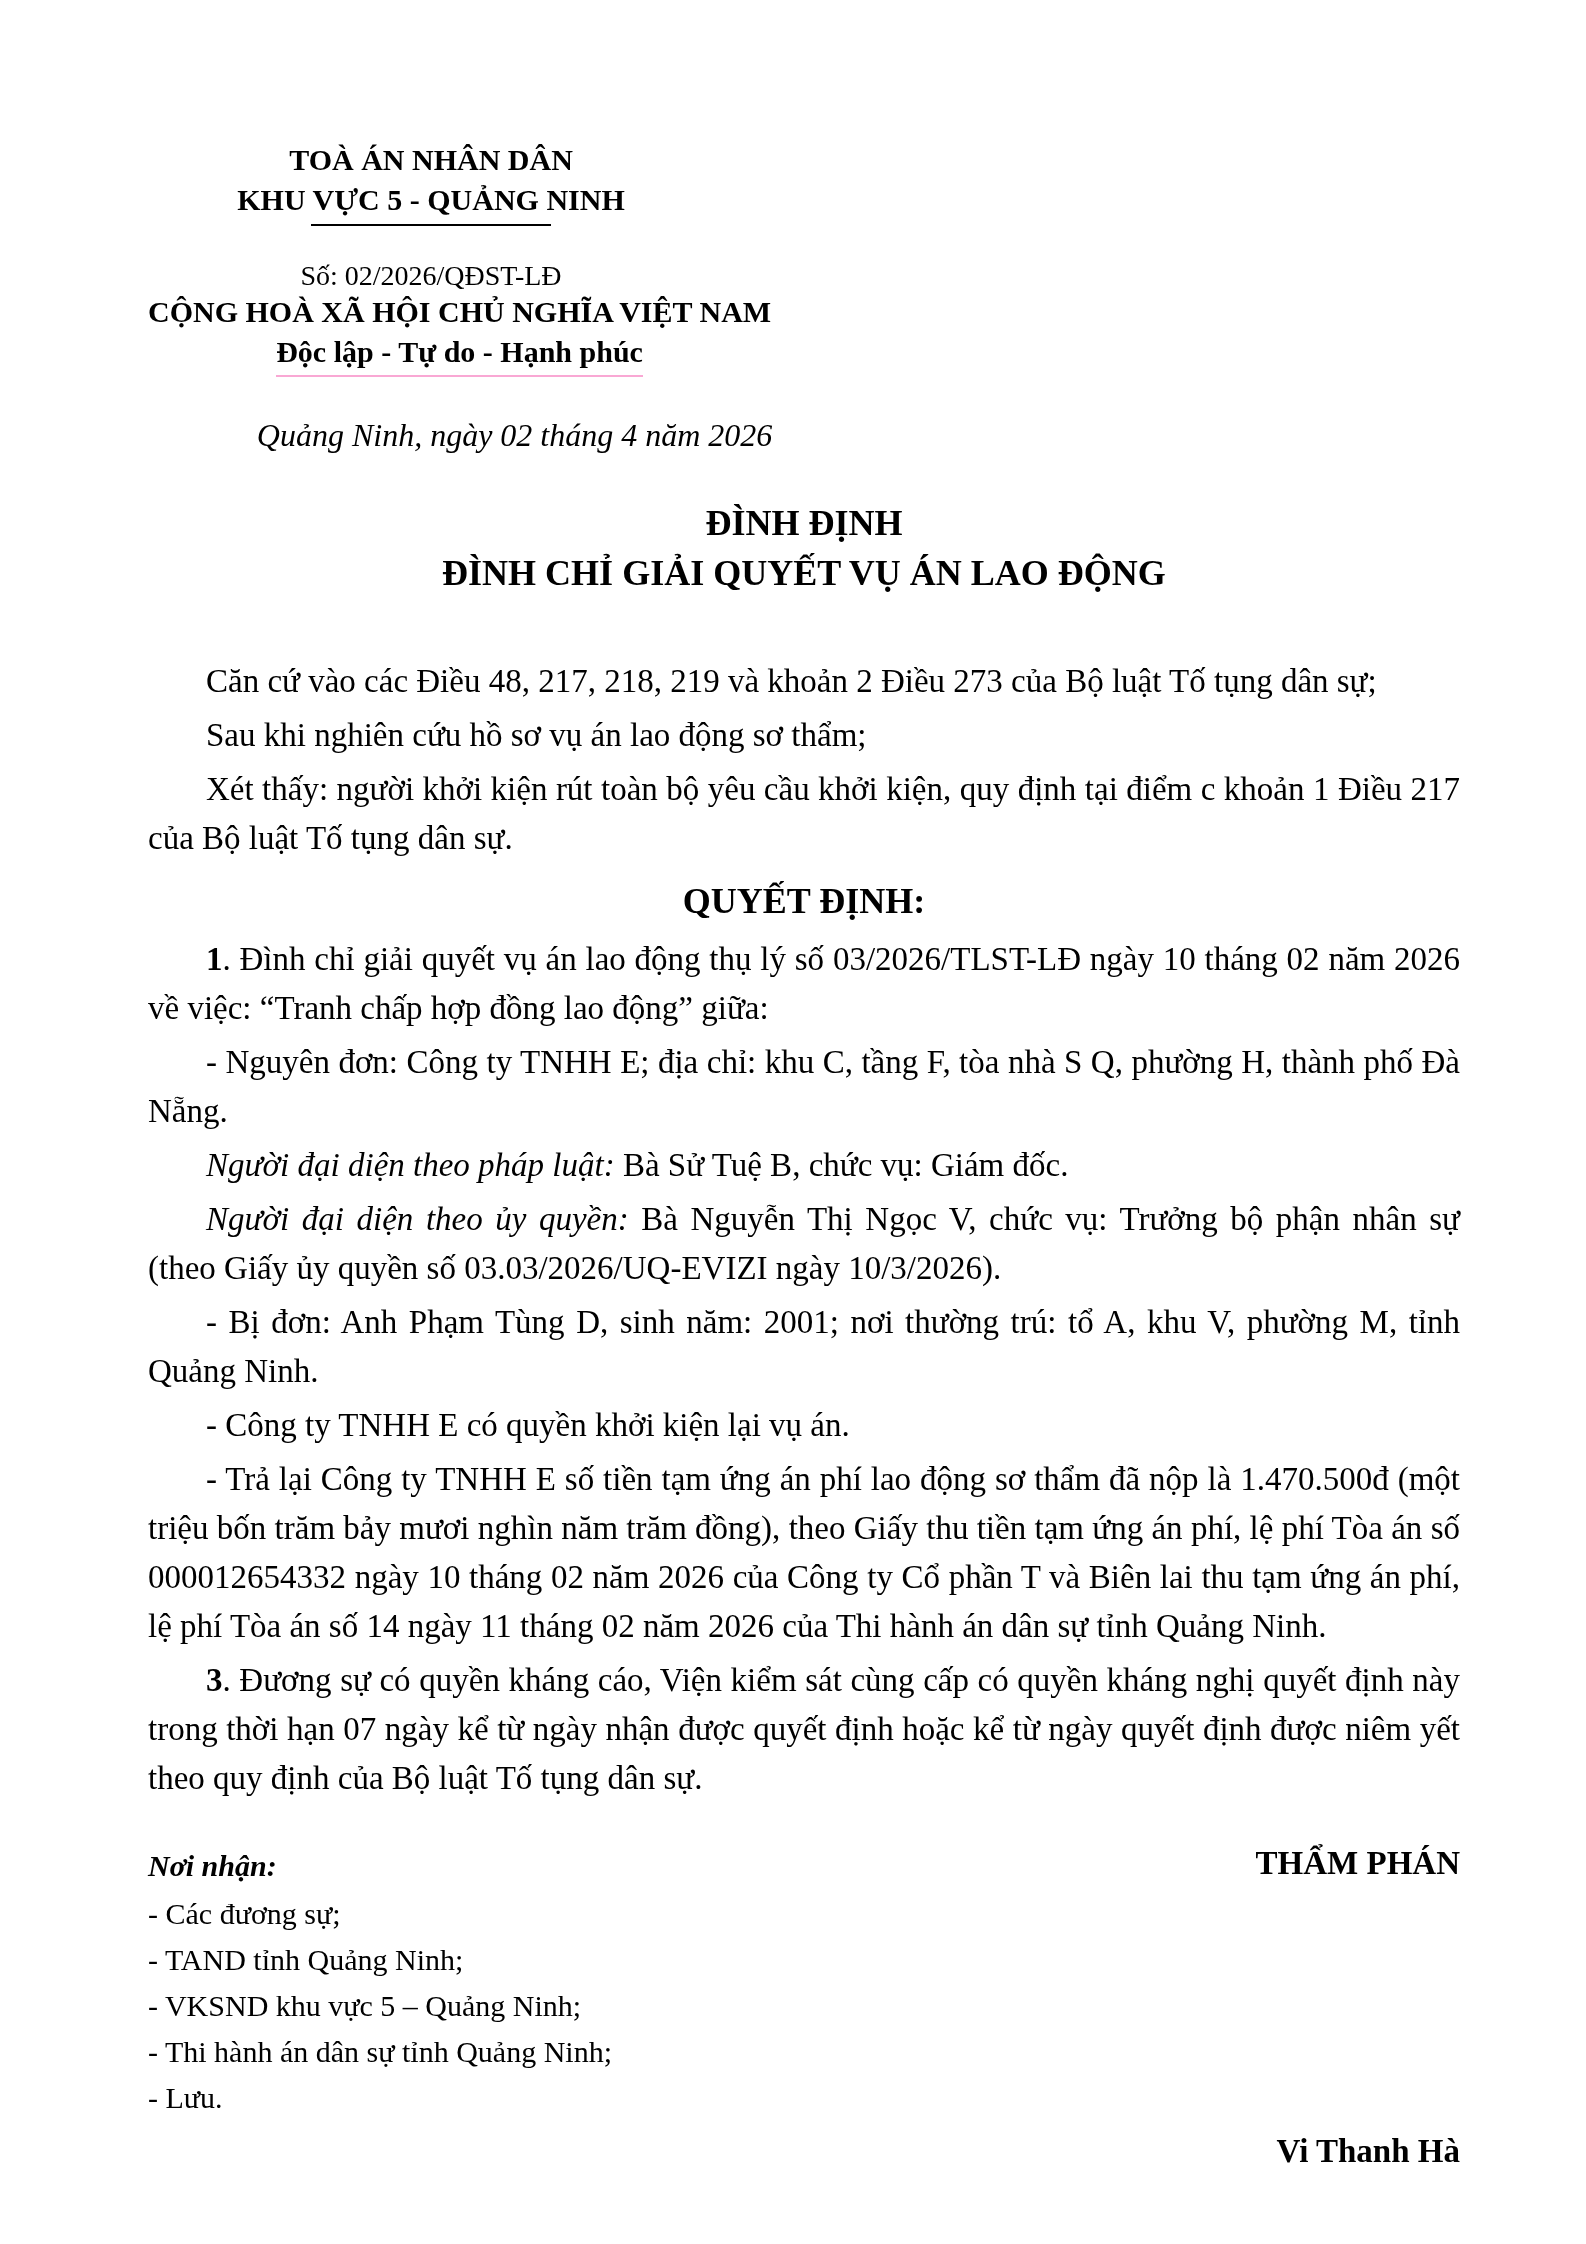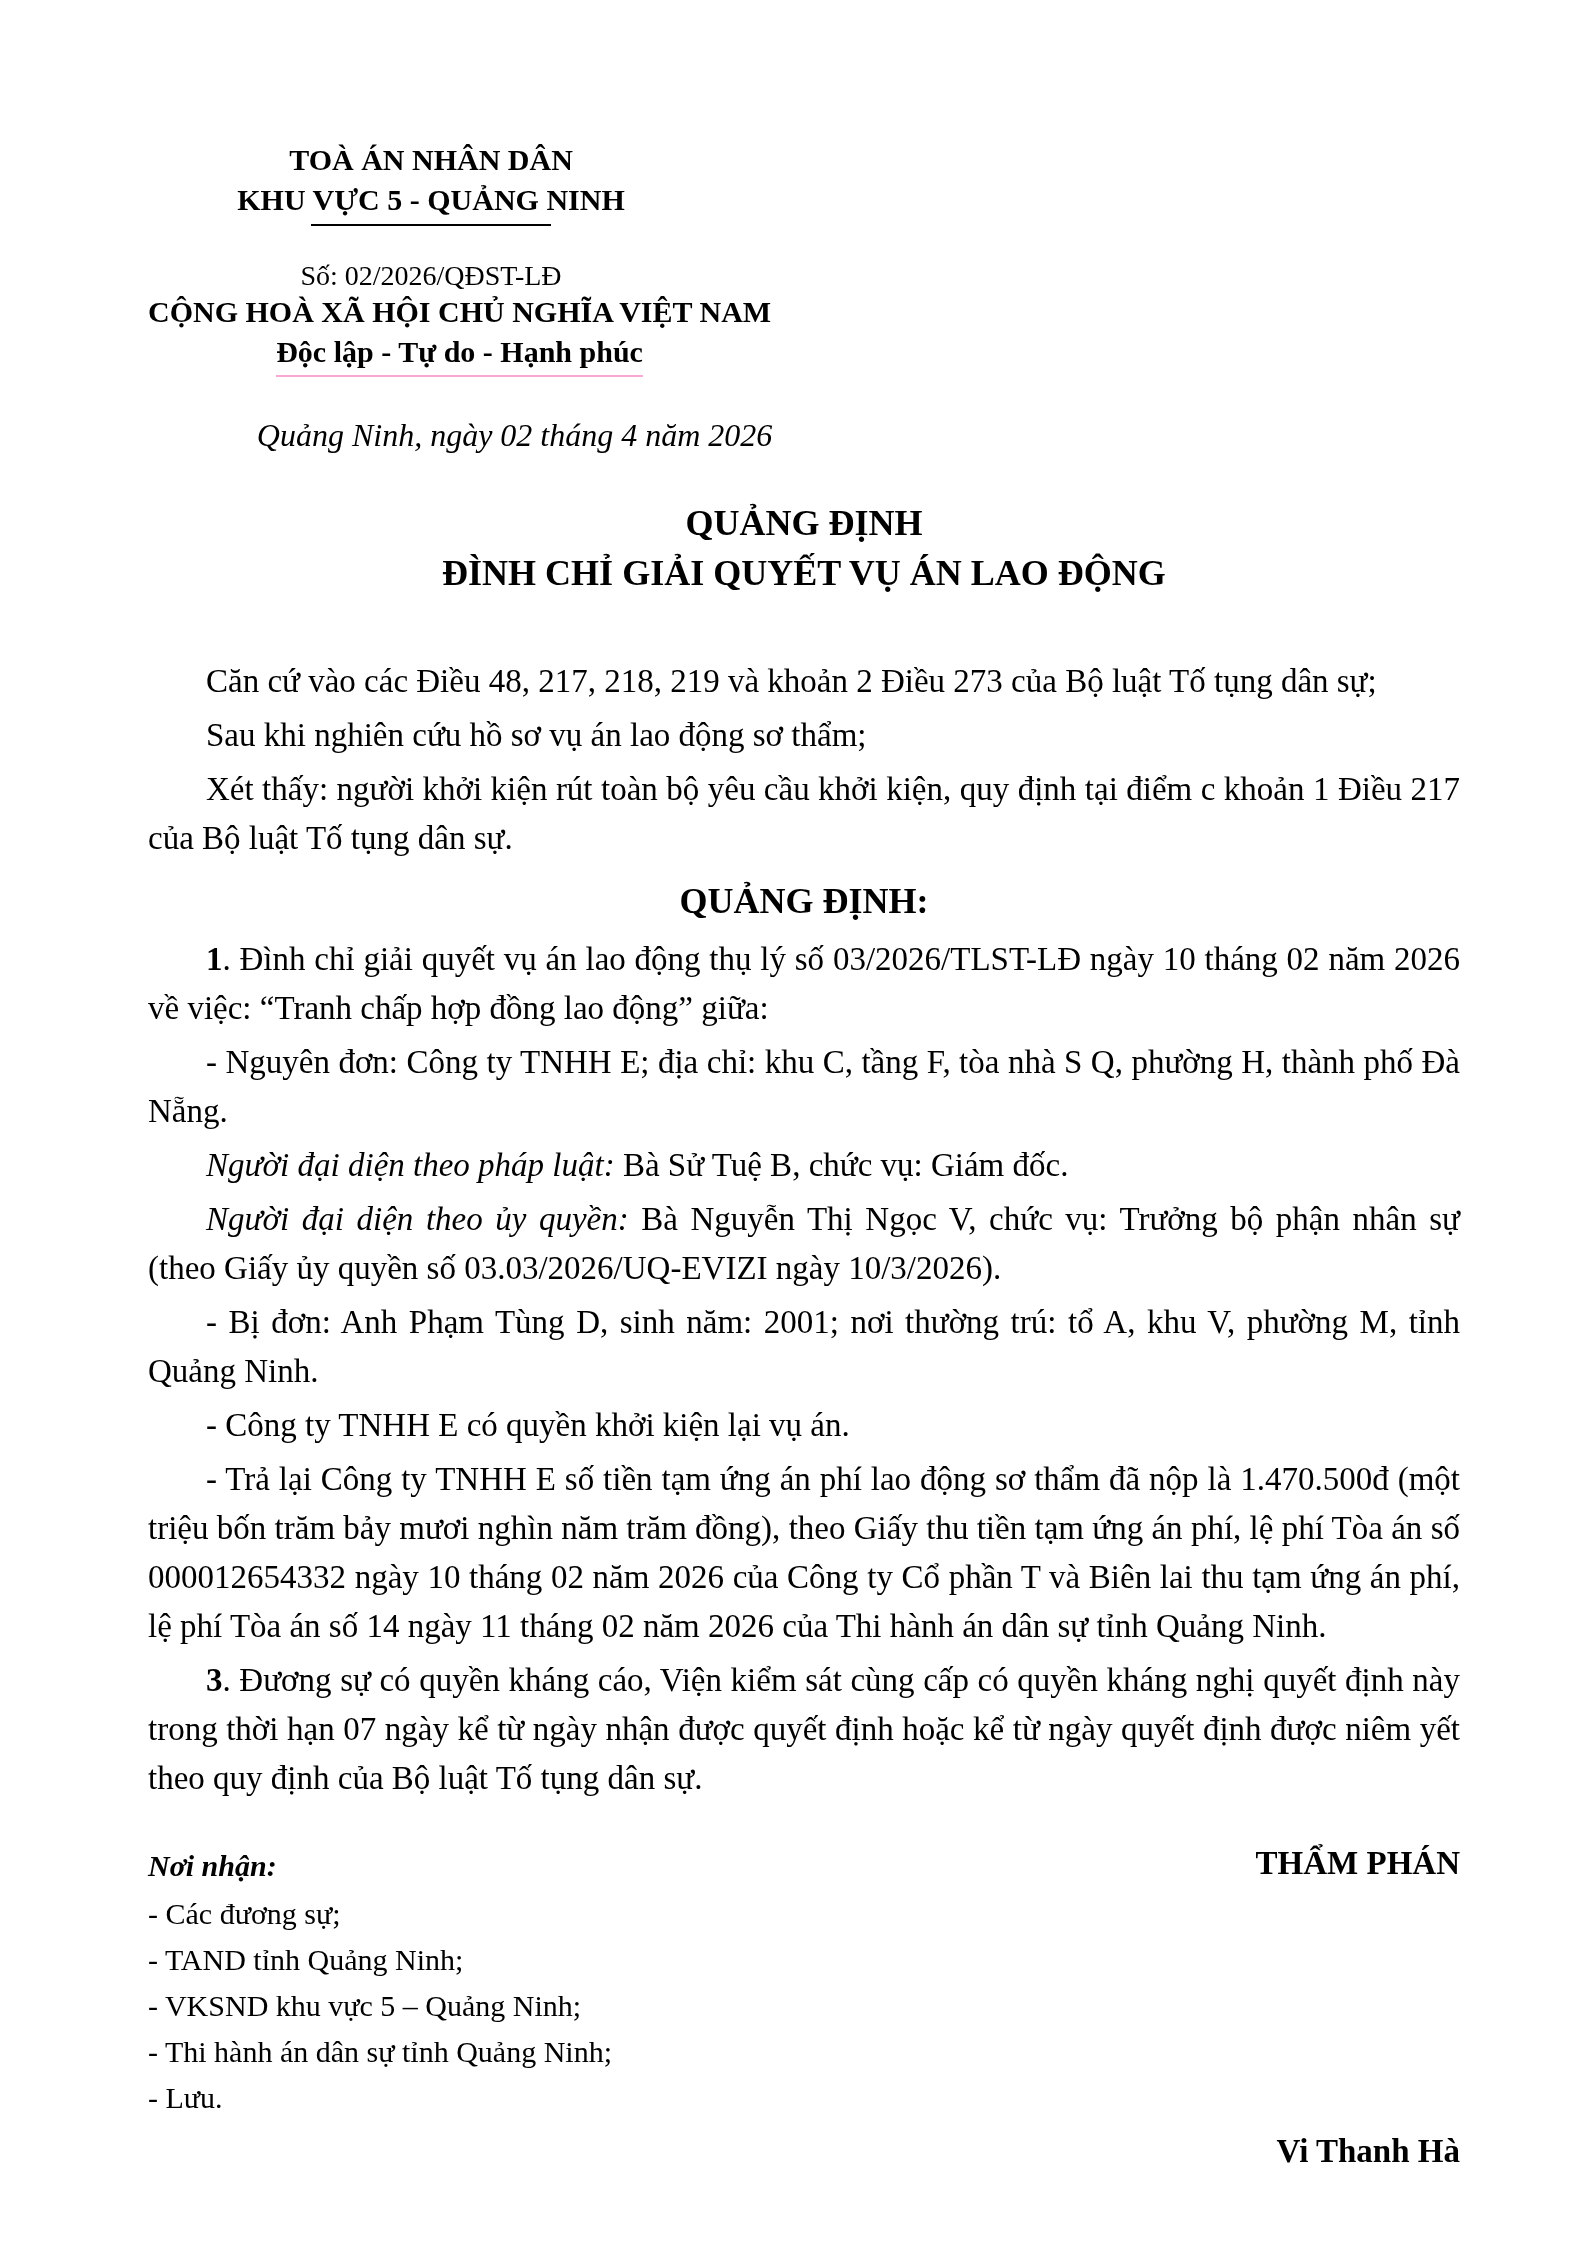--- a/index.html
+++ b/index.html
@@ -60,30 +60,30 @@
     <div class="h-right">
       <div class="h-bold">CỘNG HOÀ XÃ HỘI CHỦ NGHĨA VIỆT NAM</div>
       <div>
         <span class="h-bold underlined">Độc lập - Tự do - Hạnh phúc</span>
       </div>
       <div class="date-line">Quảng Ninh, ngày 02 tháng 4 năm 2026</div>
     </div>
   </div>
 
   <div class="title-block">
-    <div>QUẢNG ĐỊNH</div>
+    <div>ĐÌNH ĐỊNH</div>
     <div>ĐÌNH CHỈ GIẢI QUYẾT VỤ ÁN LAO ĐỘNG</div>
   </div>
 
   <div class="body">
     <p class="para">Căn cứ vào các Điều 48, 217, 218, 219 và khoản 2 Điều 273 của Bộ luật Tố tụng dân sự;</p>
     <p class="para">Sau khi nghiên cứu hồ sơ vụ án lao động sơ thẩm;</p>
     <p class="para">Xét thấy: người khởi kiện rút toàn bộ yêu cầu khởi kiện, quy định tại điểm c khoản 1 Điều 217 của Bộ luật Tố tụng dân sự.</p>
 
-    <div class="center-heading">QUẢNG ĐỊNH:</div>
+    <div class="center-heading">QUYẾT ĐỊNH:</div>
 
     <p class="para"><span class="b">1</span><span>. Đình chỉ giải quyết vụ án lao động thụ lý số 03/2026/TLST-LĐ ngày 10 tháng 02 năm 2026 về việc: “Tranh chấp hợp đồng lao động” giữa:</span></p>
 
     <p class="para">- Nguyên đơn: Công ty TNHH E; địa chỉ: khu C, tầng F, tòa nhà S Q, phường H, thành phố Đà Nẵng.</p>
 
     <p class="para"><span class="ital">Người đại diện theo pháp luật:</span><span> Bà Sử Tuệ B, chức vụ: Giám đốc.</span></p>
 
     <p class="para"><span class="ital">Người đại diện theo ủy quyền:</span><span> Bà Nguyễn Thị Ngọc V, chức vụ: Trưởng bộ phận nhân sự (theo Giấy ủy quyền số 03.03/2026/UQ-EVIZI ngày 10/3/2026).</span></p>
 
     <p class="para">- Bị đơn: Anh Phạm Tùng D, sinh năm: 2001; nơi thường trú: tổ A, khu V, phường M, tỉnh Quảng Ninh.</p>

